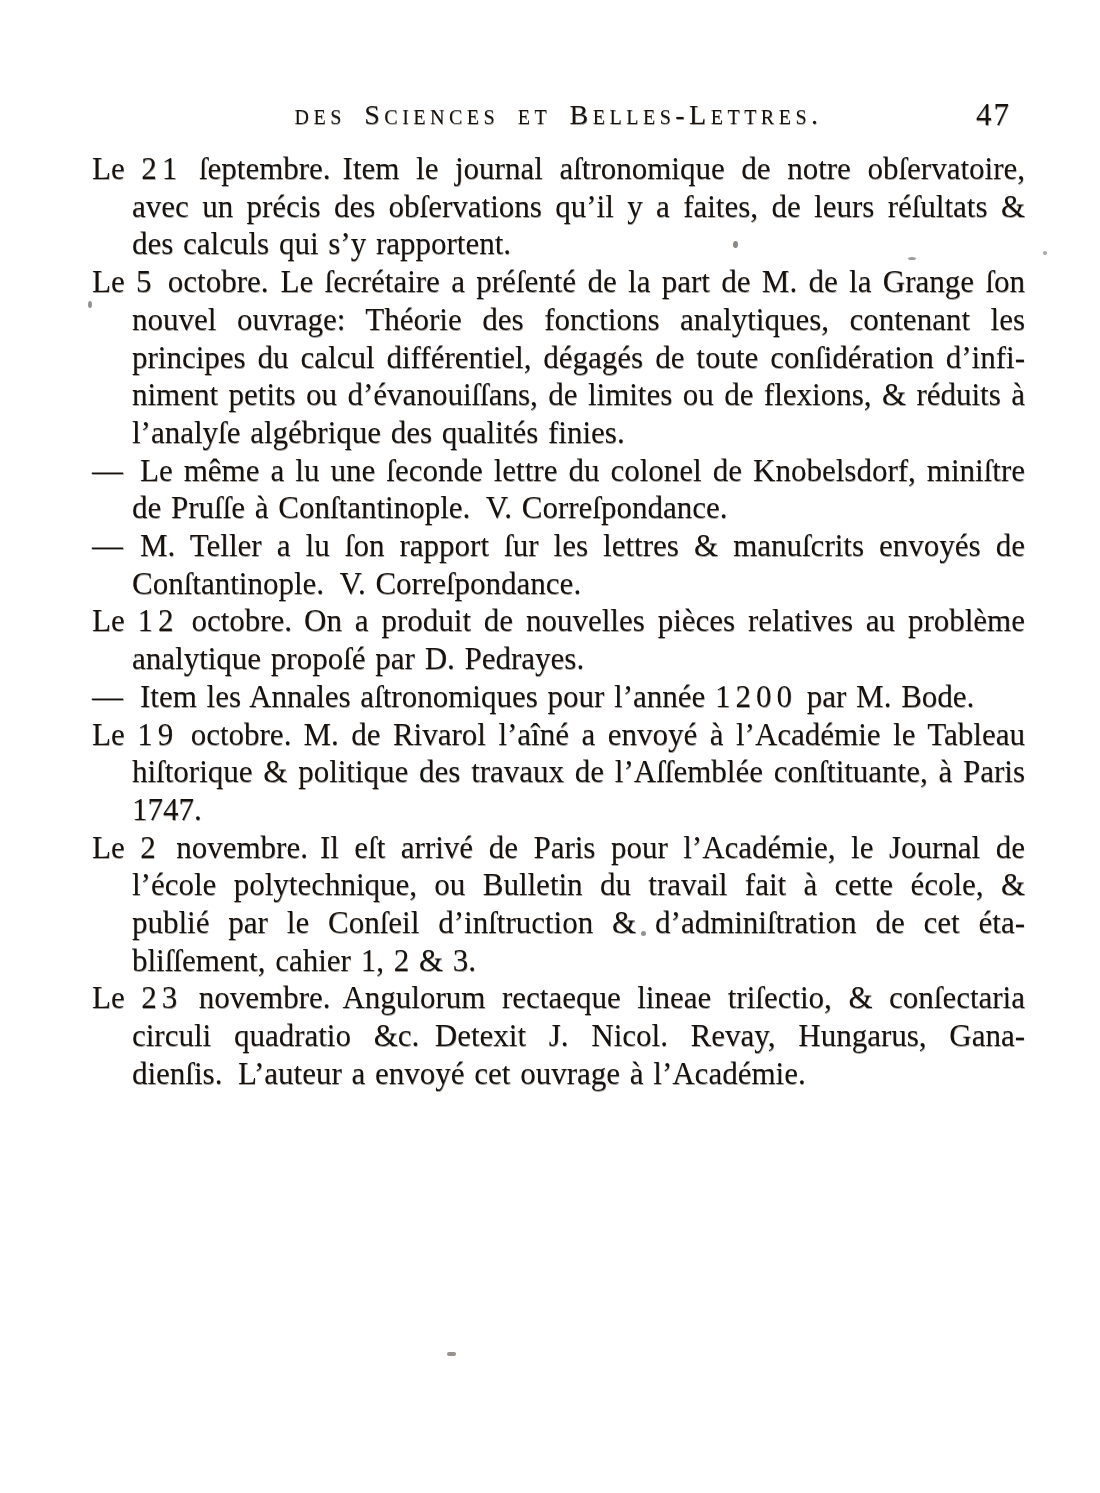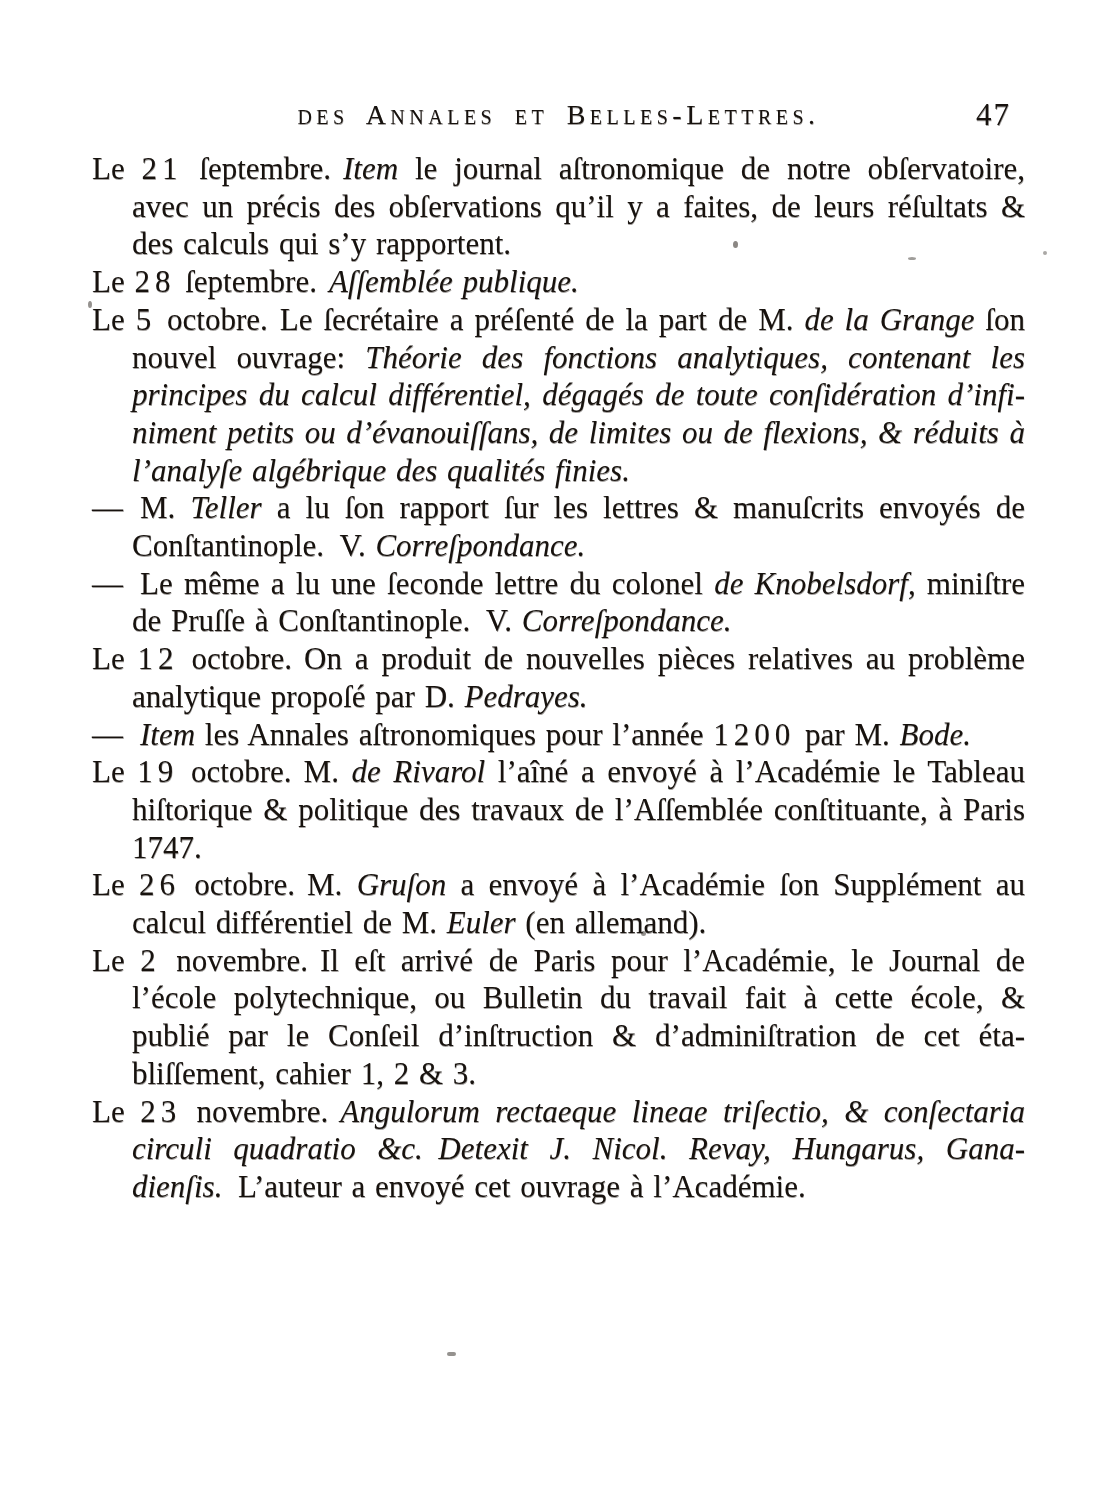--- a/index.html
+++ b/index.html
@@ -52,55 +52,53 @@
     text-shadow: 0.4px 0.5px 0.5px rgba(25,18,12,0.4);
   }
   p.entry {
     margin: 0;
     padding-left: 40px;
     text-indent: -40px;
   }
   .date { margin-right: 12px; }
   .day  { letter-spacing: 5px; }
   .dash { margin-right: 17px; }
-  .seg-italic { font-style: italic; }
+  .seg-italic { }
   .seg-caps   { letter-spacing: 2.5px; word-spacing: 6px; }
   .seg-spaced { letter-spacing: 5px; }
   .speck {
     position: absolute;
     background: #2b251f;
     border-radius: 50%;
   }
   .speck.s1 { left: 733px;  top: 241px;  width: 5px;  height: 7px; opacity: .55; }
   .speck.s2 { left: 908px;  top: 257px;  width: 8px;  height: 3px; opacity: .45; }
   .speck.s3 { left: 88px;   top: 301px;  width: 4px;  height: 7px; opacity: .5; }
   .speck.s4 { left: 641px;  top: 931px;  width: 5px;  height: 5px; opacity: .5; }
   .speck.s5 { left: 447px;  top: 1352px; width: 9px;  height: 4px; opacity: .5; border-radius: 2px; }
   .speck.s6 { left: 1043px; top: 251px;  width: 4px;  height: 4px; opacity: .4; }
 </style>
 </head>
 <body>
 
 <div class="page">
 
   <div class="running-header">
-    <div class="header-title">des Annales et Belles-Lettres.</div>
+    <div class="header-title">des Sciences et Belles-Lettres.</div>
     <div class="page-number">47</div>
   </div>
 
   <main class="entries">
       <p class="entry"><span class="date">Le <span class="day">21</span> ſeptembre.</span><span class="seg-italic">Item</span><span class="seg-plain"> le journal aſtronomique de notre obſervatoire, avec un précis des obſervations qu’il y a faites, de leurs réſultats &amp; des calculs qui s’y rapportent.</span></p>
-      <p class="entry"><span class="date">Le <span class="day">28</span> ſeptembre.</span><span class="seg-italic">Aſſemblée publique.</span></p>
       <p class="entry"><span class="date">Le <span class="day">5</span> octobre.</span><span class="seg-plain">Le ſecrétaire a préſenté de la part de M. </span><span class="seg-italic">de la Grange</span><span class="seg-plain"> ſon nouvel ouvrage: </span><span class="seg-italic">Théorie des fonctions analytiques, contenant les principes du calcul différentiel, dégagés de toute conſidération d’infi­niment petits ou d’évanouiſſans, de limites ou de flexions, &amp; réduits à l’analyſe algébrique des qualités finies.</span></p>
+      <p class="entry"><span class="dash">—</span><span class="seg-plain">Le même a lu une ſeconde lettre du colonel </span><span class="seg-italic">de Knobelsdorf</span><span class="seg-plain">, mi­niſtre de Pruſſe à Conſtantinople. V. </span><span class="seg-italic">Correſpondance.</span></p>
       <p class="entry"><span class="dash">—</span><span class="seg-plain">M. </span><span class="seg-italic">Teller</span><span class="seg-plain"> a lu ſon rapport ſur les lettres &amp; manuſcrits envoyés de Conſtantinople. V. </span><span class="seg-italic">Correſpondance.</span></p>
-      <p class="entry"><span class="dash">—</span><span class="seg-plain">Le même a lu une ſeconde lettre du colonel </span><span class="seg-italic">de Knobelsdorf</span><span class="seg-plain">, mi­niſtre de Pruſſe à Conſtantinople. V. </span><span class="seg-italic">Correſpondance.</span></p>
       <p class="entry"><span class="date">Le <span class="day">12</span> octobre.</span><span class="seg-plain">On a produit de nouvelles pièces relatives au pro­blème analytique propoſé par D. </span><span class="seg-italic">Pedrayes.</span></p>
       <p class="entry"><span class="dash">—</span><span class="seg-italic">Item</span><span class="seg-plain"> les Annales aſtronomiques pour l’année </span><span class="seg-spaced">1200</span><span class="seg-plain"> par M. </span><span class="seg-italic">Bode.</span></p>
       <p class="entry"><span class="date">Le <span class="day">19</span> octobre.</span><span class="seg-plain">M. </span><span class="seg-italic">de Rivarol</span><span class="seg-plain"> l’aîné a envoyé à l’Académie le Tableau hiſtorique &amp; politique des travaux de l’Aſſemblée conſtituante, à Paris 1747.</span></p>
-      <p class="entry"><span class="date">Le <span class="day">26</span> octobre.</span><span class="seg-plain">M. </span><span class="seg-italic">Gruſon</span><span class="seg-plain"> a envoyé à l’Académie ſon Supplément au calcul différentiel de M. </span><span class="seg-italic">Euler</span><span class="seg-plain"> (en allemand).</span></p>
       <p class="entry"><span class="date">Le <span class="day">2</span> novembre.</span><span class="seg-plain">Il eſt arrivé de Paris pour l’Académie, le Journal de l’école polytechnique, ou Bulletin du travail fait à cette école, &amp; publié par le Conſeil d’inſtruction &amp; d’adminiſtration de cet éta­bliſſement, cahier 1, 2 &amp; 3.</span></p>
       <p class="entry"><span class="date">Le <span class="day">23</span> novembre.</span><span class="seg-italic">Angulorum rectaeque lineae triſectio, &amp; conſectaria circuli quadratio &amp;c. Detexit J. Nicol. Revay, Hungarus, Gana­dienſis.</span><span class="seg-plain"> L’auteur a envoyé cet ouvrage à l’Académie.</span></p>
     </main>
 
   <div class="speck s1"></div>
   <div class="speck s2"></div>
   <div class="speck s3"></div>
   <div class="speck s4"></div>
   <div class="speck s5"></div>
   <div class="speck s6"></div>

